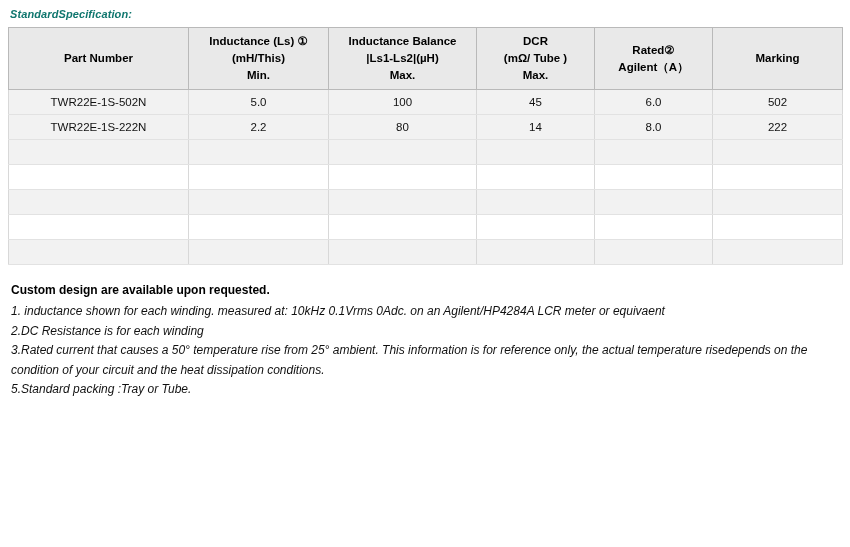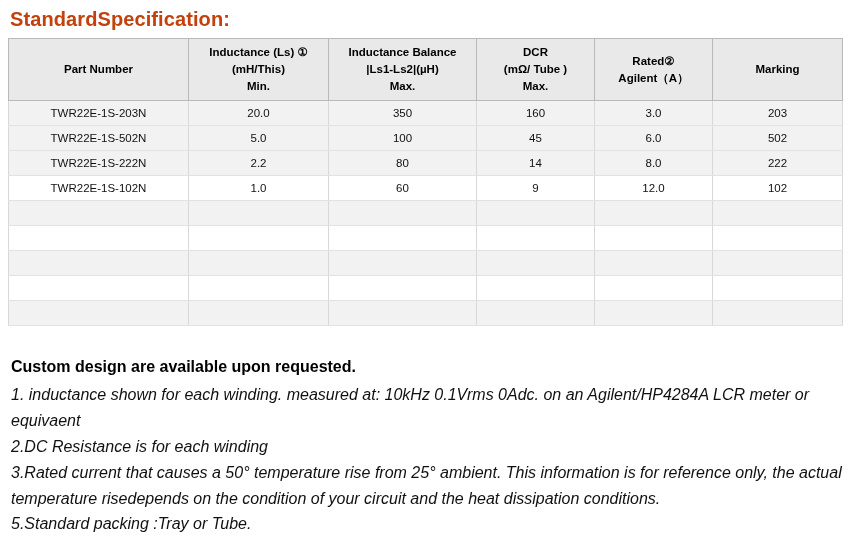--- a/index.html
+++ b/index.html
@@ -12,25 +12,26 @@
     font-family: "Liberation Sans", sans-serif;
     color: #111111;
   }
   .page {
     position: relative;
     width: 850px;
     height: 547px;
     padding: 6px 8px 0 8px;
   }
   .page-title {
-    font-size: 20px;
+    font-size: 11px;
     font-weight: bold;
-    color: #c2410c;
+    color: #0f766e;
     margin: 2px 0 7px 2px;
     letter-spacing: 0.1px;
+    font-style: italic;
   }
   table.spec {
     width: 834px;
     border-collapse: collapse;
     table-layout: fixed;
     font-size: 11.5px;
   }
   table.spec th {
     background: #e9e9e9;
     border: 1px solid #b9b9b9;
@@ -56,23 +57,23 @@
   table.spec tr.alt td {
     background: #f2f2f2;
   }
   table.spec tr.plain td {
     background: #ffffff;
   }
   table.spec td.part {
     text-align: center;
   }
   .notes {
-    margin-top: 28px;
+    margin-top: 16px;
     padding-left: 3px;
-    font-size: 16px;
+    font-size: 12px;
     line-height: 1.62;
     color: #111;
   }
   .notes .lead {
     font-weight: bold;
     color: #000;
     margin-bottom: 2px;
   }
   .notes .line {
     white-space: normal;
@@ -125,50 +126,34 @@
           <div>Rated②</div>
           <div>Agilent（A）</div>
         </th>
         <th>
           <div>Marking</div>
         </th>
       </tr>
     </thead>
     <tbody>
         <tr class="alt">
-          <td class="part">TWR22E-1S-203N</td>
-          <td>20.0</td>
-          <td>350</td>
-          <td>160</td>
-          <td>3.0</td>
-          <td>203</td>
-        </tr>
-        <tr class="alt">
           <td class="part">TWR22E-1S-502N</td>
           <td>5.0</td>
           <td>100</td>
           <td>45</td>
           <td>6.0</td>
           <td>502</td>
         </tr>
         <tr class="alt">
           <td class="part">TWR22E-1S-222N</td>
           <td>2.2</td>
           <td>80</td>
           <td>14</td>
           <td>8.0</td>
           <td>222</td>
-        </tr>
-        <tr class="plain">
-          <td class="part">TWR22E-1S-102N</td>
-          <td>1.0</td>
-          <td>60</td>
-          <td>9</td>
-          <td>12.0</td>
-          <td>102</td>
         </tr>
         <tr class="alt">
           <td>&nbsp;</td>
           <td>&nbsp;</td>
           <td>&nbsp;</td>
           <td>&nbsp;</td>
           <td>&nbsp;</td>
           <td>&nbsp;</td>
         </tr>
         <tr class="plain">

